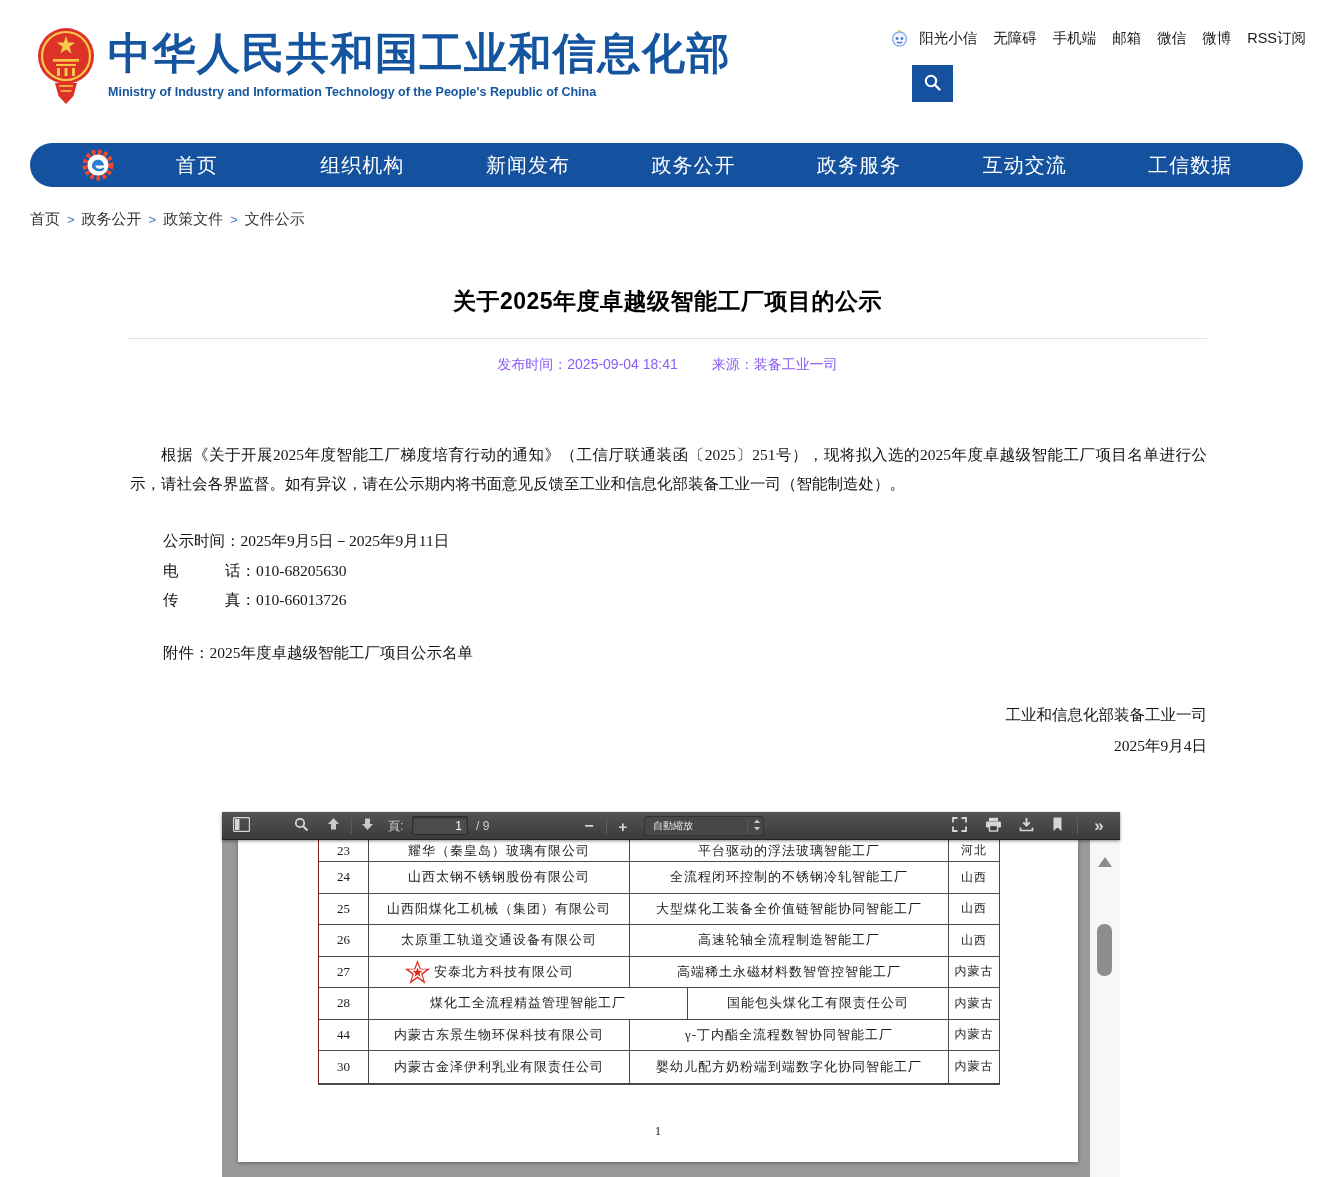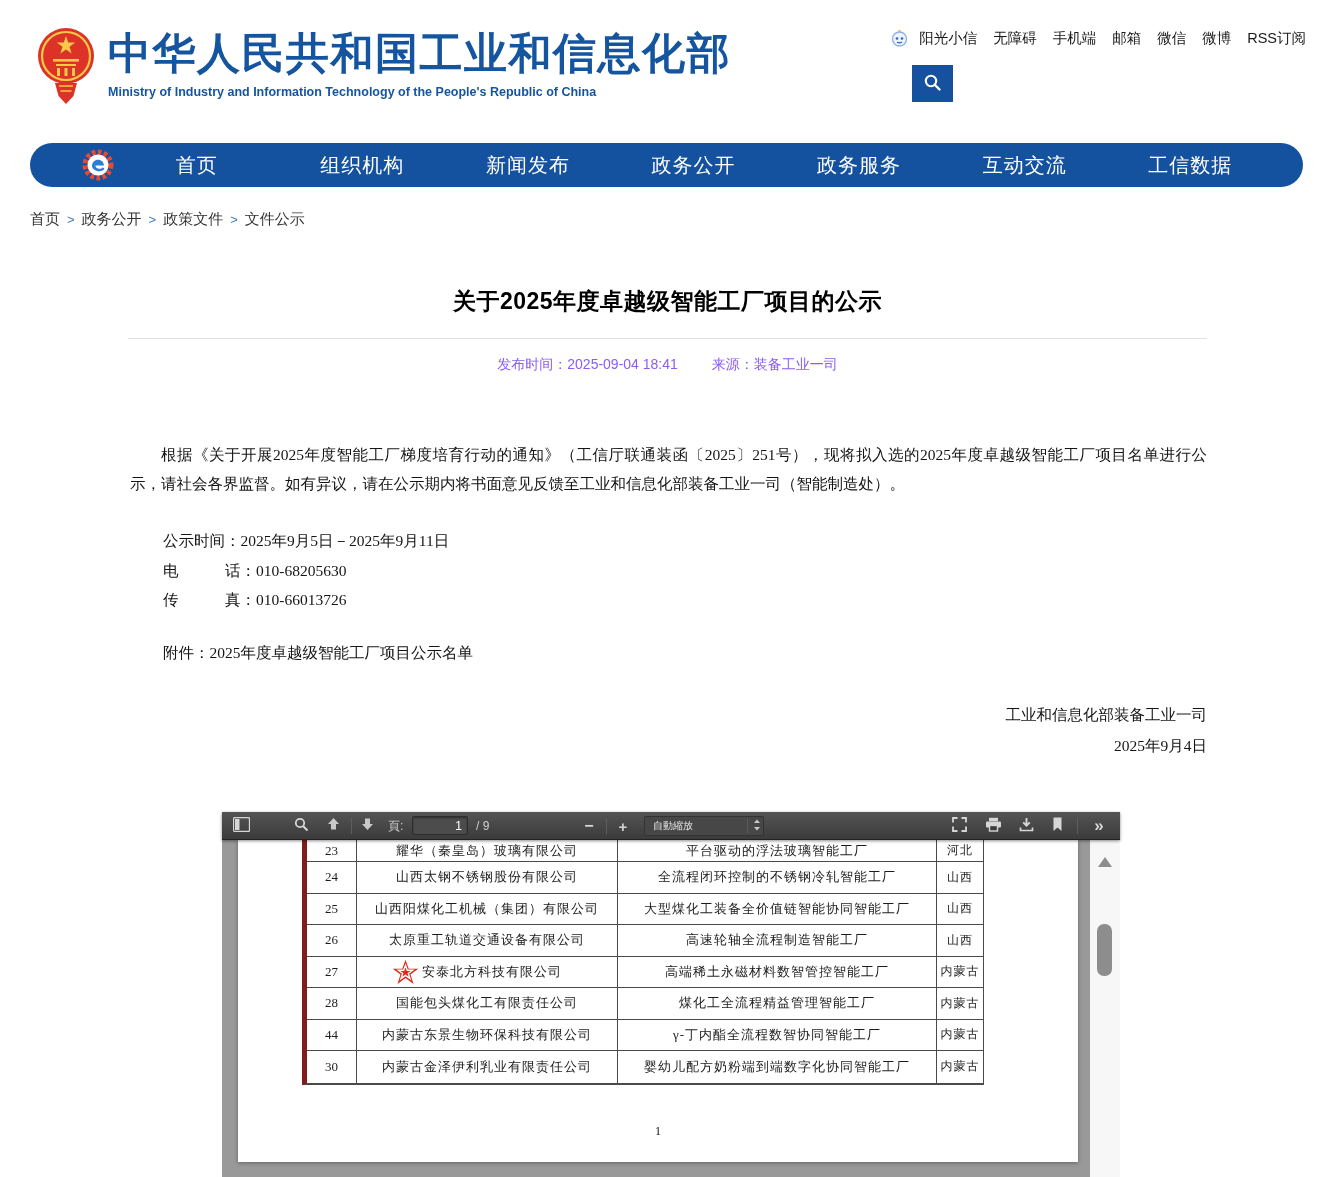--- a/index.html
+++ b/index.html
@@ -75,21 +75,21 @@
                  border:1px solid #333; border-radius:2px; display:flex; align-items:center;
                  color:#e8e8e8; font-size:10px; padding-left:8px; cursor:pointer; }
   .zoom-select .dd-right { margin-left:auto; display:flex; align-items:center; height:100%; }
   .zoom-select .dd-div { width:1px; height:14px; background:#5a5a5a; margin-right:3px; }
   .glyph { color:#d6d6d6; font-weight:700; }
 
   .pdf-body { position:absolute; left:0; top:28px; width:898px; height:337px; background:#999; }
   .pdf-page { position:absolute; left:16px; top:0; width:840px; height:322px; background:#fff;
               box-shadow:0 1px 4px rgba(0,0,0,.35); }
 
-  .pdf-table { position:absolute; left:64px; top:0; width:682px; border-left:5px solid #7f1d1d;
+  .pdf-table { position:absolute; left:80px; top:0; width:682px; border-left:1px solid #7f1d1d;
                border-right:1px solid #4a4a4a; border-bottom:2px solid #4a4a4a; }
   .trow { display:flex; height:31.5px; border-bottom:1px solid #4a4a4a; }
   .trow:last-child { border-bottom:none; }
   .trow:first-child { height:22px; }
   .tc { display:flex; align-items:center; justify-content:center; border-right:1px solid #4a4a4a;
         font-family:"Liberation Serif","DejaVu Serif",serif; font-size:13px; color:#1c1c1c;
         white-space:nowrap; overflow:hidden; }
   .c-no { width:50px; }
   .c-company { width:261px; letter-spacing:1px; }
   .c-project { width:319px; letter-spacing:1px; }
@@ -350,25 +350,25 @@
                   <path d="M13.5 6.2l1.8 5h5.3l-4.3 3.2 1.7 5.2-4.5-3.2-4.5 3.2 1.7-5.2-4.3-3.2h5.3z" fill="none" stroke="#fff" stroke-width="1.4"></path>
                 </svg>
               </span>
               <span>安泰北方科技有限公司</span>
             </div>
             <div class="tc c-project">高端稀土永磁材料数智管控智能工厂</div>
             <div class="tc c-region">内蒙古</div>
           </div>
             <div class="trow">
             <div class="tc c-no">28</div>
+            <div class="tc c-project">煤化工全流程精益管理智能工厂</div>
             <div class="tc c-company">
 
               <span>国能包头煤化工有限责任公司</span>
             </div>
-            <div class="tc c-project">煤化工全流程精益管理智能工厂</div>
             <div class="tc c-region">内蒙古</div>
           </div>
             <div class="trow">
             <div class="tc c-no">44</div>
             <div class="tc c-company">
 
               <span>内蒙古东景生物环保科技有限公司</span>
             </div>
             <div class="tc c-project">γ-丁内酯全流程数智协同智能工厂</div>
             <div class="tc c-region">内蒙古</div>

